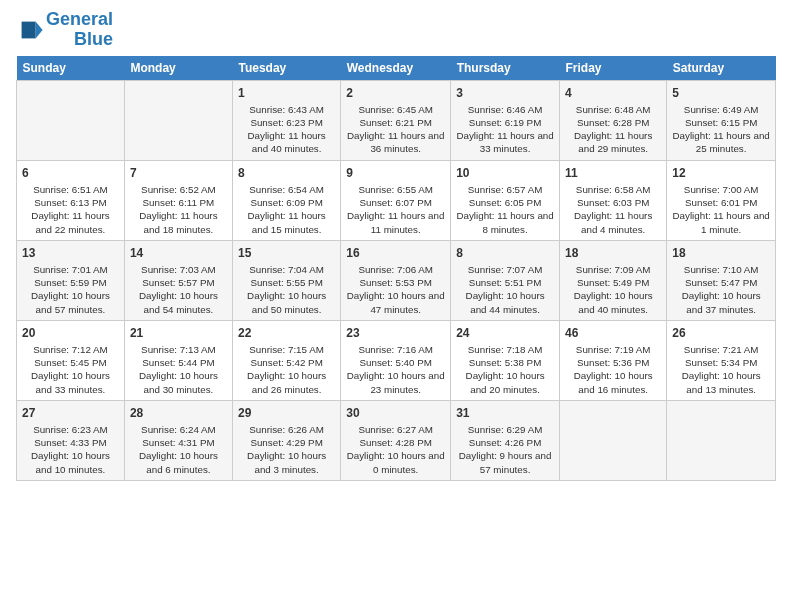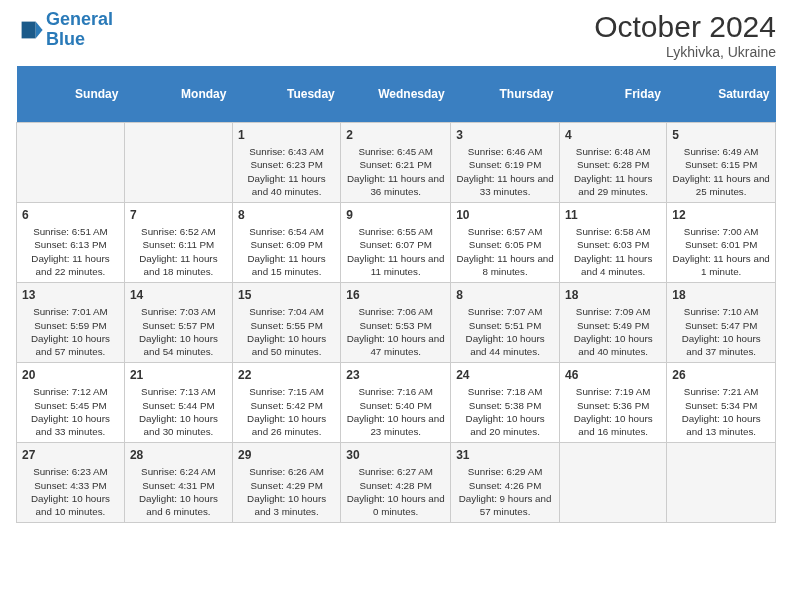--- a/index.html
+++ b/index.html
@@ -22,20 +22,21 @@
     }
     .logo {
       display: flex;
       align-items: center;
     }
     .logo-text {
       font-size: 18px;
       font-weight: bold;
       color: #333;
       line-height: 1.1;
+      text-align: right;
     }
     .logo-text .blue { color: #2a7ab8; }
     .logo-icon {
       width: 28px;
       height: 28px;
       margin-right: 2px;
     }
     .title-block {
       text-align: right;
     }
@@ -49,22 +50,22 @@
       color: #555;
     }
     table {
       width: 100%;
       border-collapse: collapse;
       font-size: 10.5px;
     }
     thead tr th {
       background-color: #3a7fc1;
       color: #fff;
-      text-align: right;
-      padding: 21px 6px;
+      text-align: left;
+      padding: 5px 6px;
       font-size: 12px;
       font-weight: bold;
     }
     tbody tr td {
       border: 1px solid #ccc;
       vertical-align: top;
       padding: 4px 5px;
       width: 113px;
       min-height: 70px;
       color: #333;
@@ -96,24 +97,20 @@
     <div class="logo">
       <svg class="logo-icon" viewBox="0 0 40 40">
         <polygon points="28,8 38,20 28,32" fill="#2a7ab8"></polygon>
         <rect x="8" y="8" width="20" height="24" fill="#1a5a8a"></rect>
       </svg>
       <div class="logo-text">
         <div><span class="blue">General</span></div>
         <div><span class="blue">Blue</span></div>
       </div>
     </div>
-    <div class="title-block">
-      <div class="month-title">October 2024</div>
-      <div class="subtitle">Lykhivka, Ukraine</div>
-    </div>
   </div>
 
   <table>
     <thead>
       <tr>
       <th>Sunday</th>
           <th>Monday</th>
           <th>Tuesday</th>
           <th>Wednesday</th>
           <th>Thursday</th>

